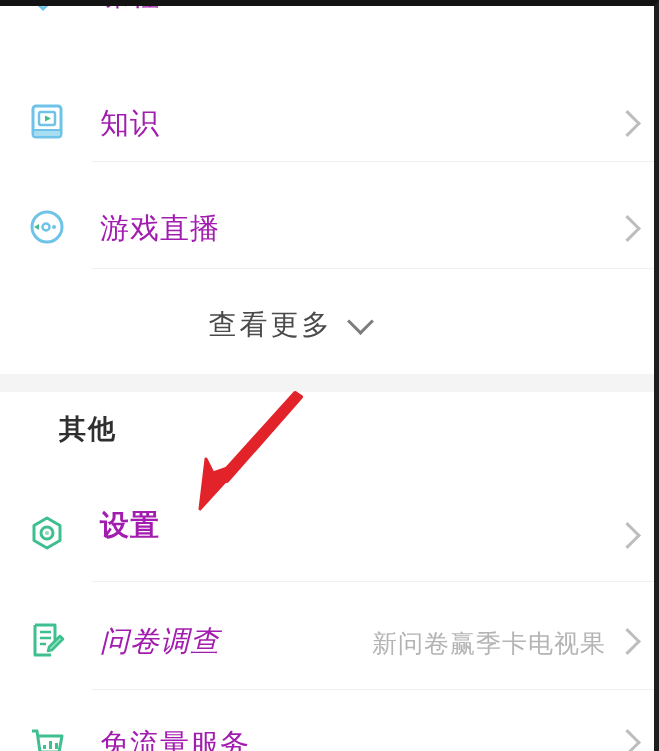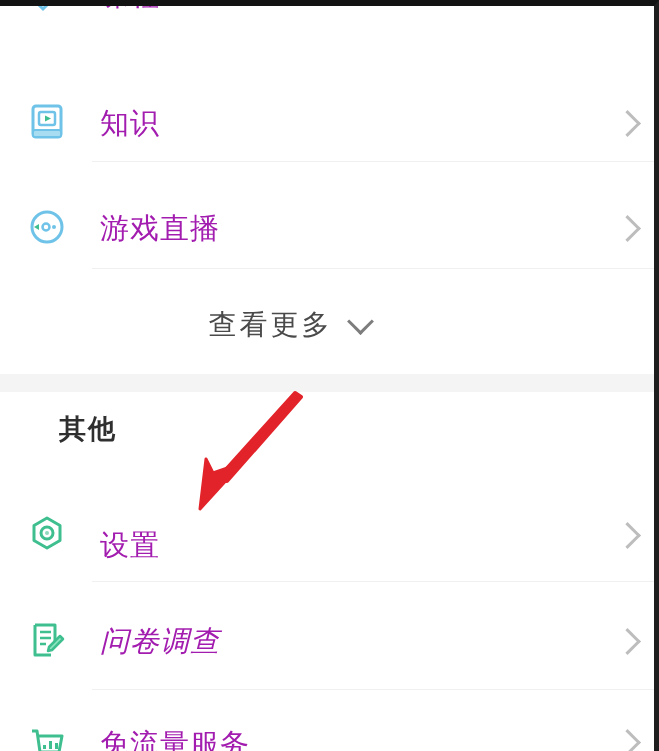--- a/index.html
+++ b/index.html
@@ -195,37 +195,38 @@
   <div id="section-header" class="soft">其他</div>
 
   <div class="row soft" style="top:492px; height:72px;">
     <span class="row-icon" style="top:11px;">
       <svg width="44" height="44" viewBox="0 0 44 44">
         <path d="M22 6 L35 13.5 L35 28.5 L22 36 L9 28.5 L9 13.5 Z" fill="none" stroke="#3fbf8f" stroke-width="3" stroke-linejoin="round"></path>
         <circle cx="22" cy="21" r="6" fill="none" stroke="#3fbf8f" stroke-width="3"></circle>
         <circle cx="22" cy="21" r="2" fill="#8fd9bd"></circle>
       </svg>
     </span>
-    <span class="row-label" style="top:28px;">设置</span>
+    <span class="row-label" style="top:8px;font-weight:bold;">设置</span>
     <span class="chev" style="top:28px;"></span>
   </div>
 
   <div class="divider" style="top:575px;"></div>
 
   <div class="row soft" style="top:600px; height:68px;">
     <span class="row-icon" style="top:9px;">
       <svg width="44" height="44" viewBox="0 0 44 44">
         <path d="M10 7 H30 V28 M10 7 V37 H26" fill="none" stroke="#3fbf8f" stroke-width="3" stroke-linejoin="round"></path>
         <line x1="15" y1="14" x2="26" y2="14" stroke="#3fbf8f" stroke-width="2.5"></line>
         <line x1="15" y1="20" x2="26" y2="20" stroke="#3fbf8f" stroke-width="2.5"></line>
         <line x1="15" y1="26" x2="21" y2="26" stroke="#3fbf8f" stroke-width="2.5"></line>
         <path d="M35 18 L38 21 L27 32 L23 33 L24 29 Z" fill="#8fe6c0" stroke="#3fbf8f" stroke-width="2.5" stroke-linejoin="round"></path>
       </svg>
     </span>
     <span class="row-label" style="top:16px;font-style:italic;">问卷调查</span>
+    <span class="row-sub" style="top:21px;">新问卷赢季卡电视果</span>
     <span class="chev" style="top:26px;"></span>
   </div>
 
   <div class="divider" style="top:683px;"></div>
 
   <div class="row soft" style="top:705px; height:60px;">
     <span class="row-icon" style="top:8px;">
       <svg width="44" height="44" viewBox="0 0 44 44">
         <path d="M7 9 H12 L15 30 H34 L37 14 H13" fill="none" stroke="#3fbf8f" stroke-width="3" stroke-linejoin="round"></path>
         <rect x="18" y="23" width="3" height="4" fill="#3fbf8f"></rect>

